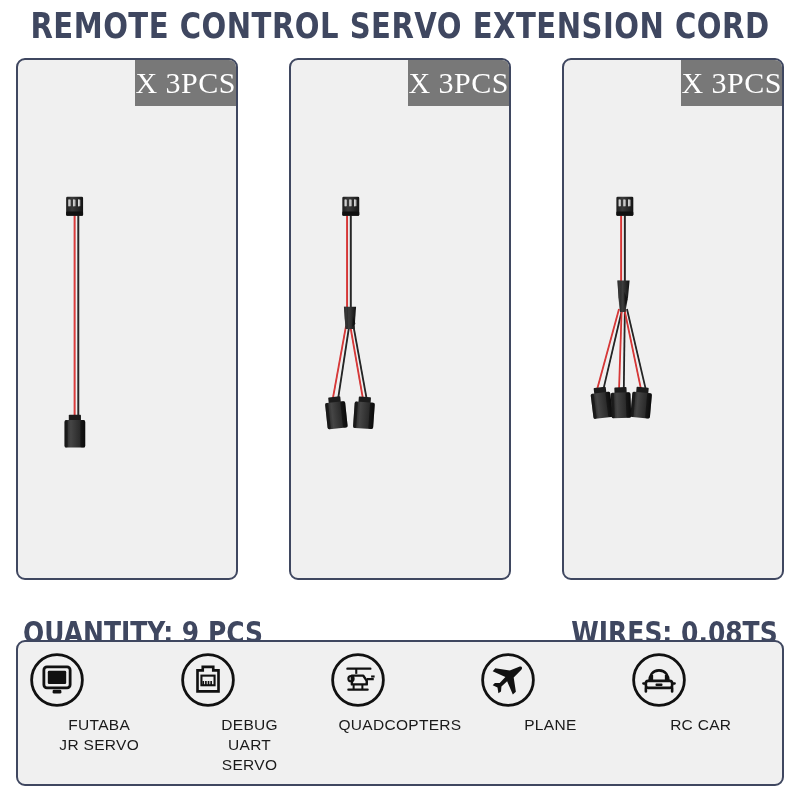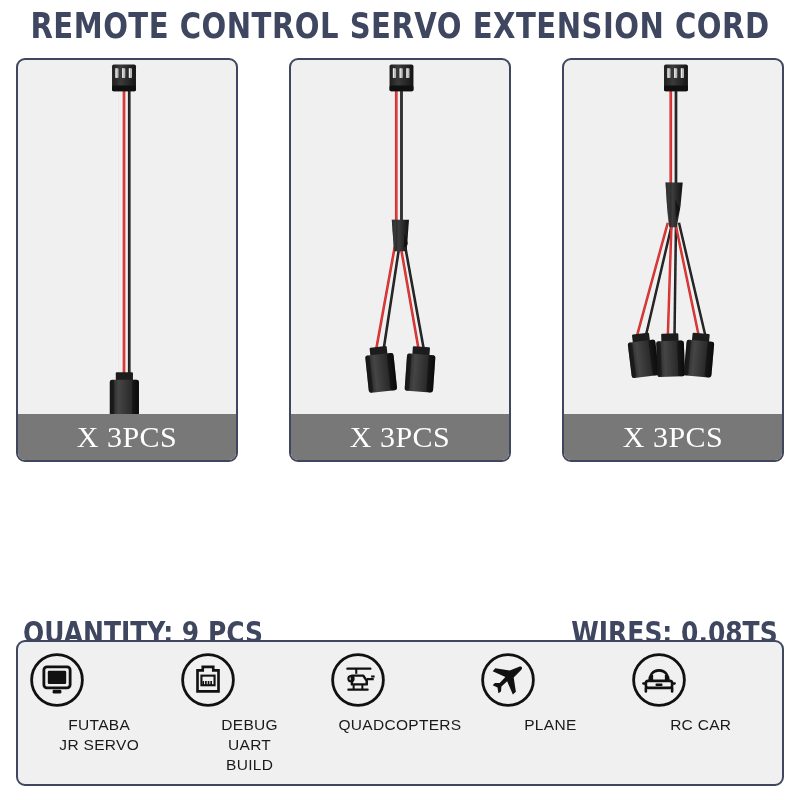--- a/index.html
+++ b/index.html
@@ -32,29 +32,29 @@
     position:absolute;
     left:0;top:58px;
     width:800px;height:525px;
     display:flex;
     justify-content:space-between;
     padding:0 16px;
     box-sizing:border-box;
   }
   .product-card{
     width:222px;
-    height:404px;
+    height:522px;
     border:2px solid #3f4760;
     border-radius:9px;
     background:#f0f0f0;
     box-sizing:border-box;
     position:relative;
     overflow:hidden;
     display:flex;
-    flex-direction:column;
+    flex-direction:row;
   }
   .card-stage{
     flex:1;
     position:relative;
   }
   .card-stage svg{position:absolute;left:0;top:0;width:100%;height:100%;}
   .qty-band{
     height:46px;
     background:#787878;
     display:flex;align-items:center;justify-content:center;
@@ -363,21 +363,21 @@
     <div class="feature-icon">
       <svg viewBox="0 0 64 64" aria-hidden="true">
         <circle cx="32" cy="32" r="29" fill="none" stroke="#111" stroke-width="3.2"></circle>
         <path d="M26 21 L26 17 L38 17 L38 21 L44 21 L44 45 L20 45 L20 21 Z" fill="none" stroke="#111" stroke-width="3"></path>
         <rect x="24.5" y="27" width="15" height="11" fill="none" stroke="#111" stroke-width="2.4"></rect>
         <path d="M26.6 38 L26.6 33 M29.6 38 L29.6 33 M32.6 38 L32.6 33 M35.6 38 L35.6 33" stroke="#111" stroke-width="1.9"></path>
       </svg>
     </div>
     <div class="feature-label">DEBUG
 UART
-BUILD</div>
+SERVO</div>
   </div>
 
   <div class="feature-item">
     <div class="feature-icon">
       <svg viewBox="0 0 64 64" aria-hidden="true">
         <circle cx="32" cy="32" r="29" fill="none" stroke="#111" stroke-width="3.2"></circle>
         <path d="M20 19 L46 19" stroke="#111" stroke-width="2.8" stroke-linecap="round"></path>
         <path d="M30 19 L30 25" stroke="#111" stroke-width="2.4"></path>
         <path d="M25 27 L38 27 L42 33 L42 37 L25 37 Z" fill="none" stroke="#111" stroke-width="2.8" stroke-linejoin="round"></path>
         <path d="M42 31 L50 31" stroke="#111" stroke-width="2.6"></path>

